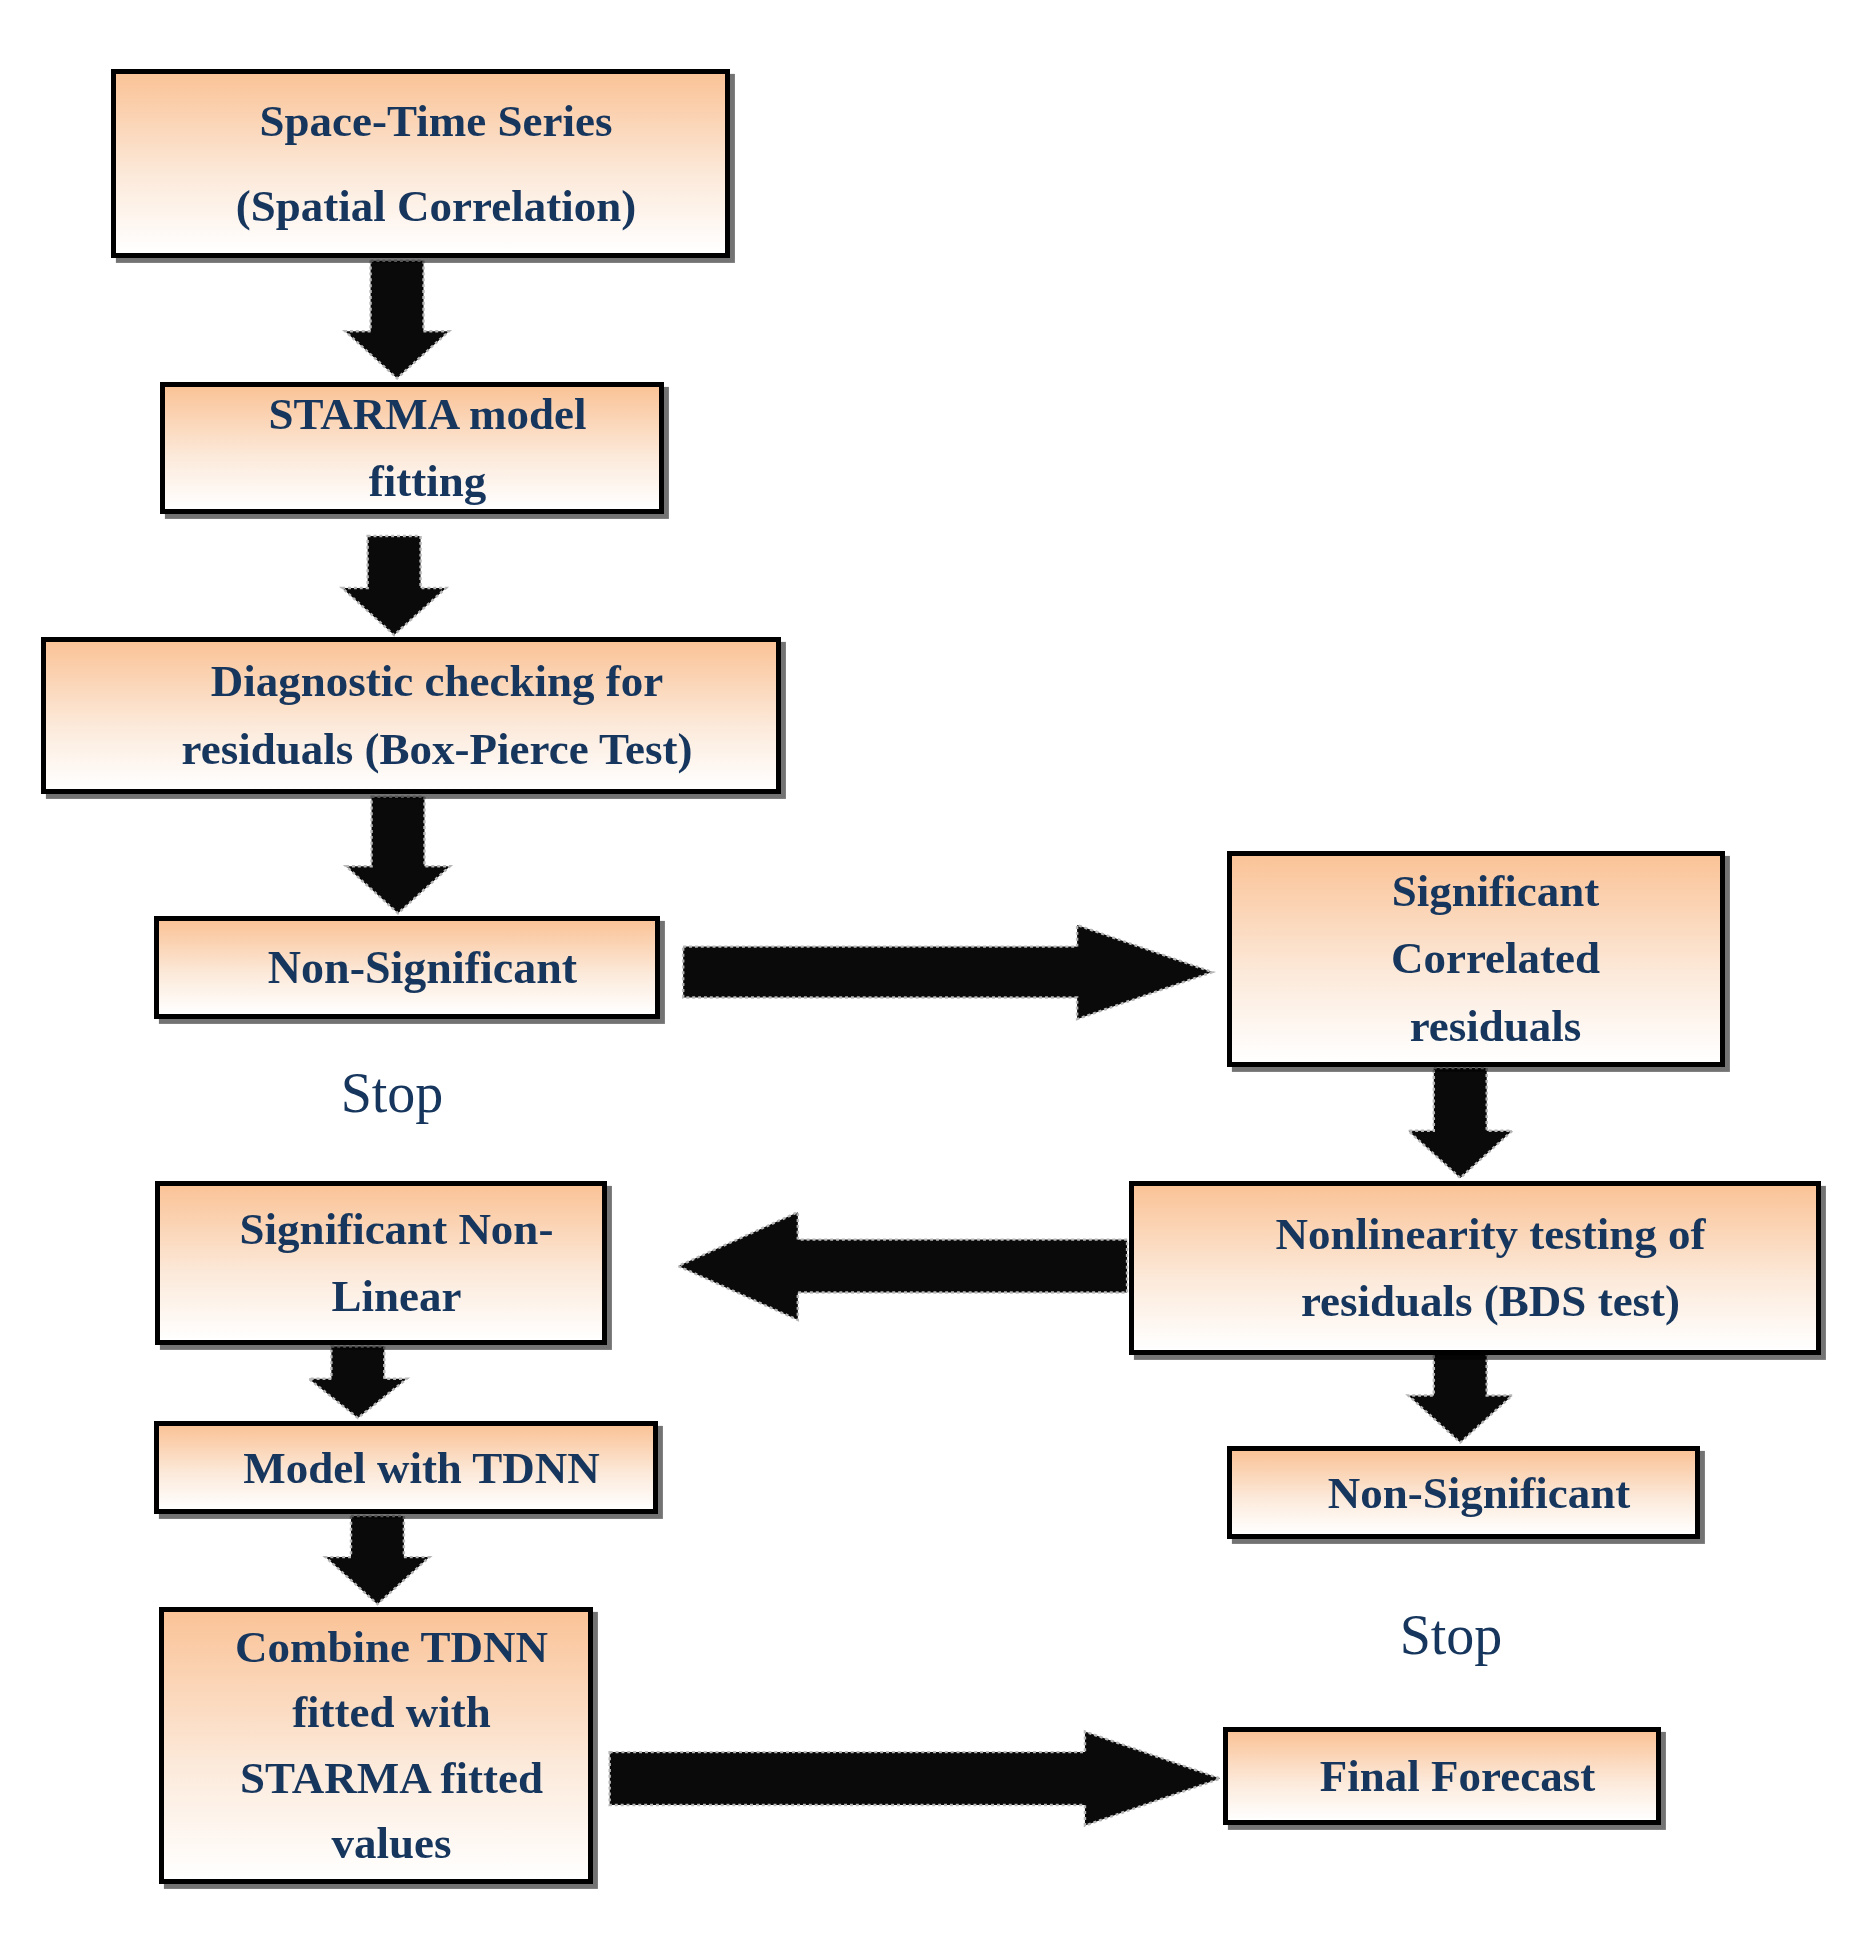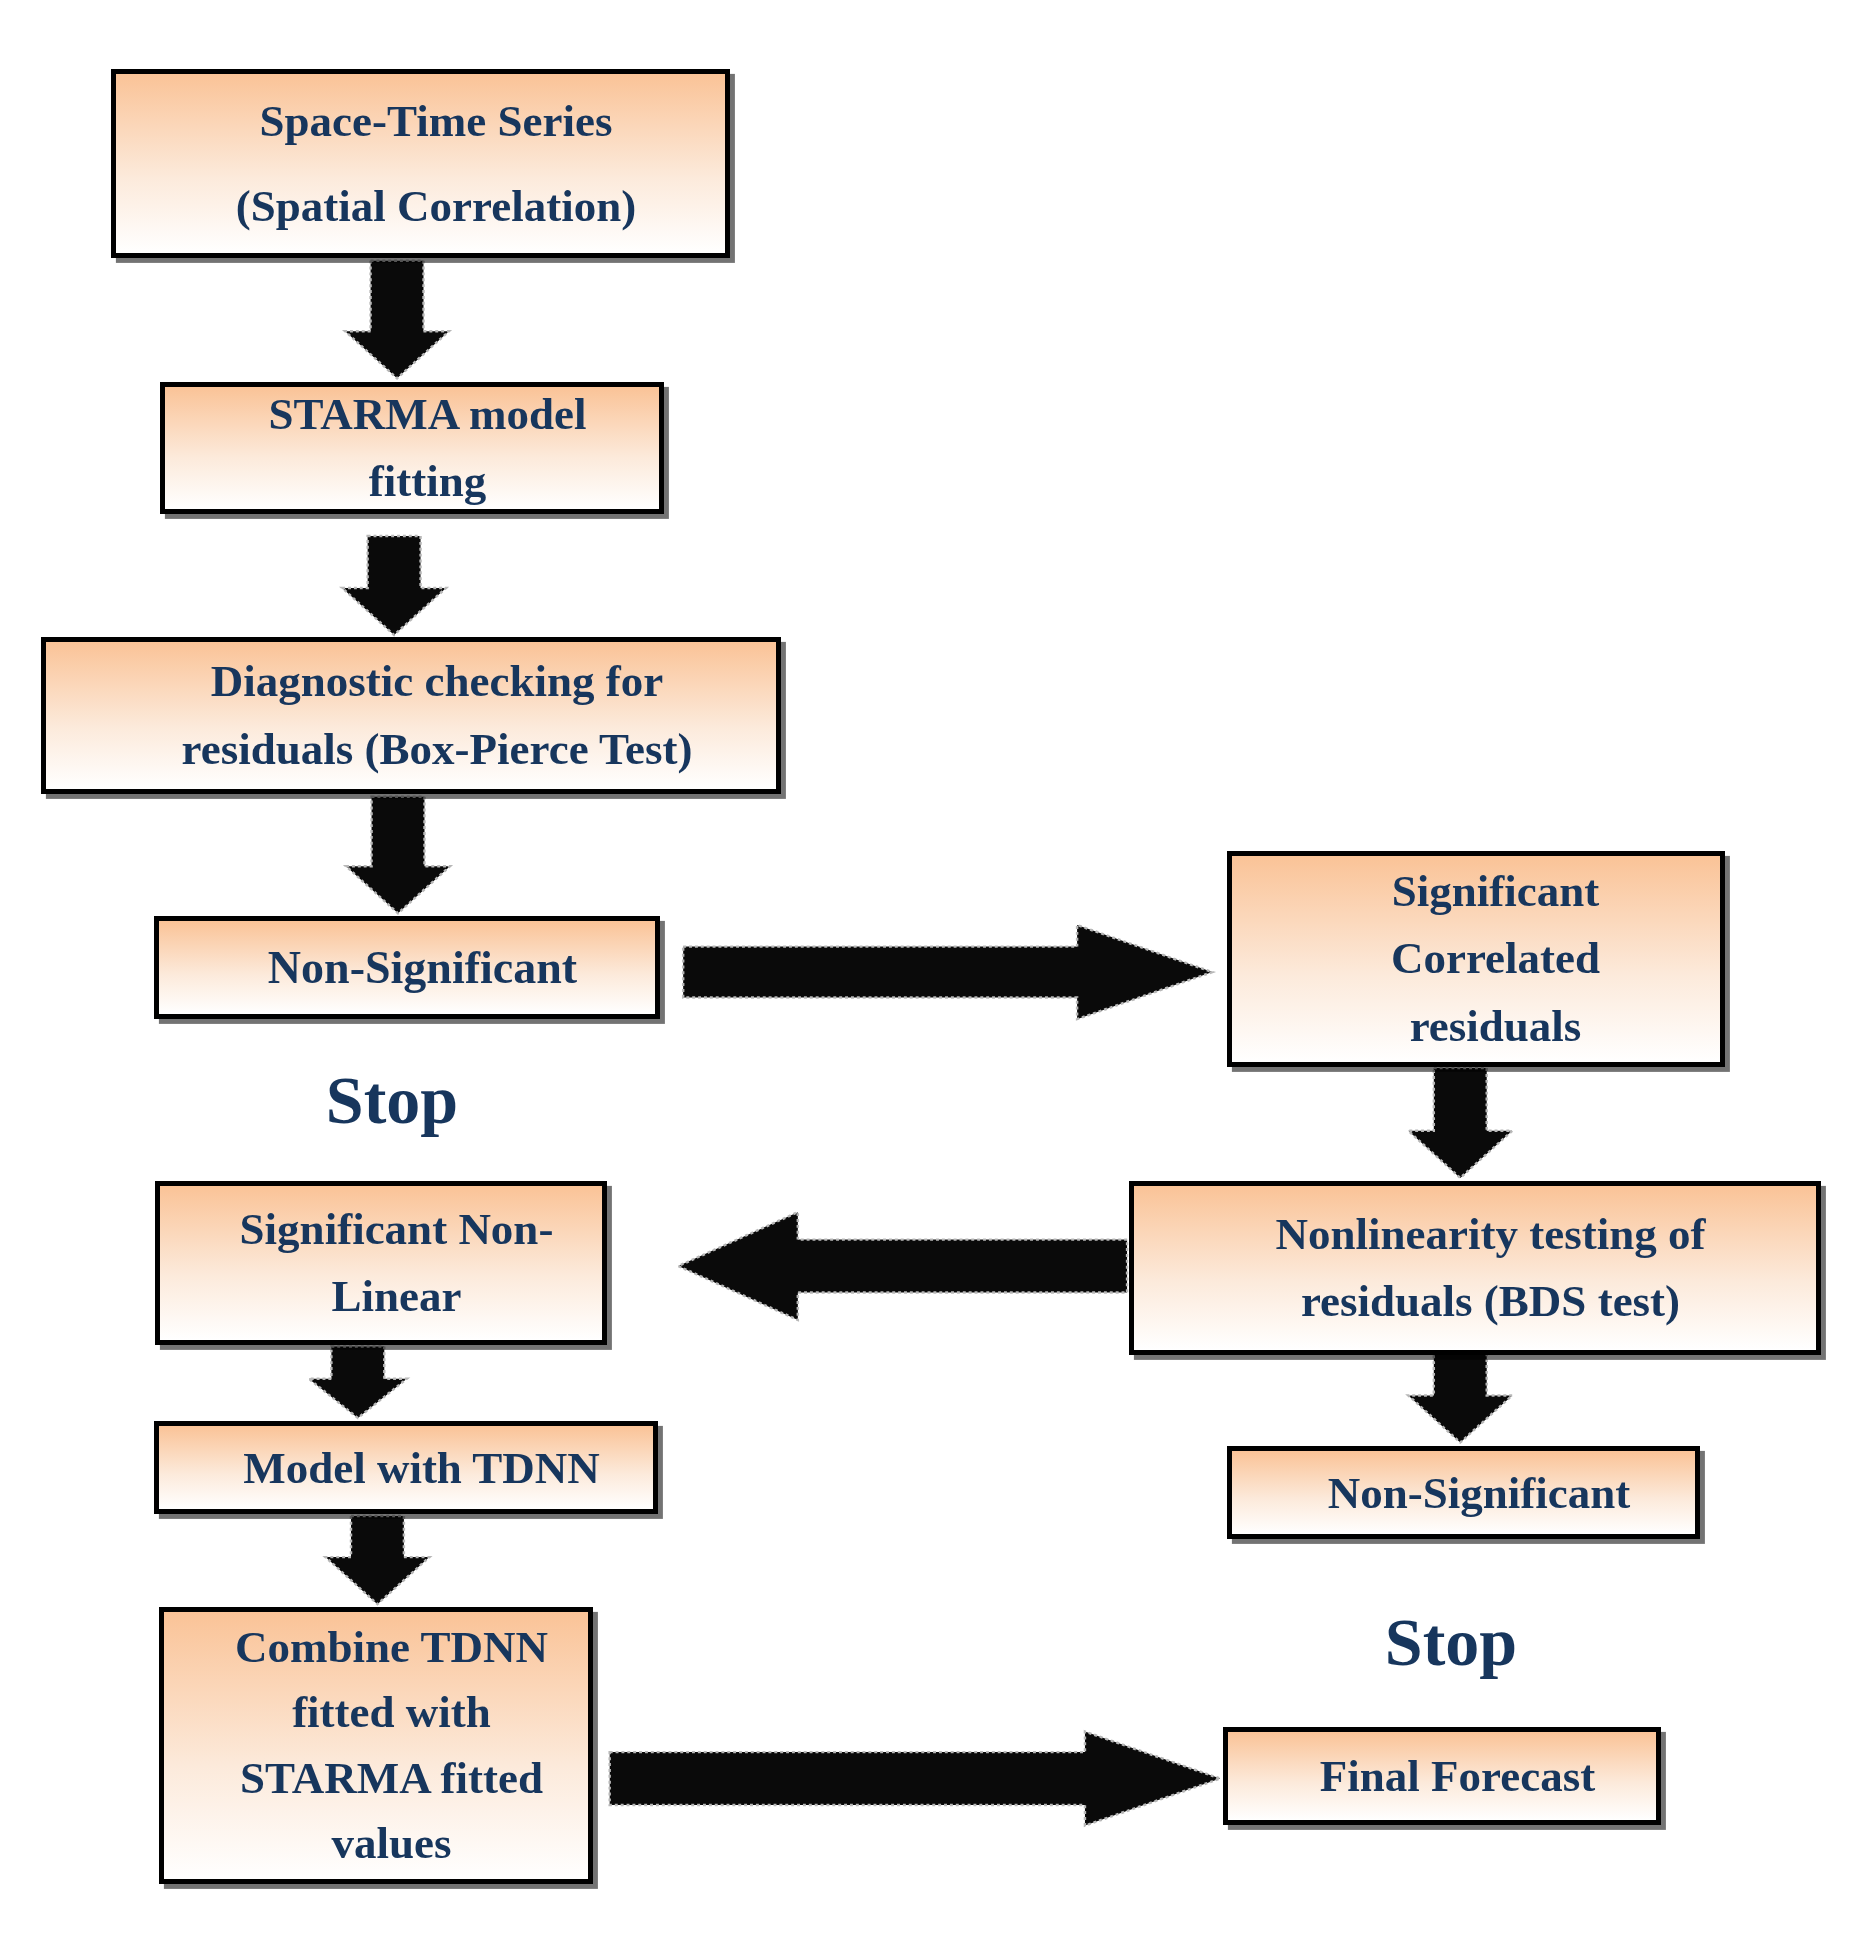--- a/index.html
+++ b/index.html
@@ -45,23 +45,23 @@
   }
   .node .label {
     white-space: pre-line;
     display: block;
     width: 100%;
     margin-left: 31px;
   }
   .free-label {
     position: absolute;
     color: var(--text-color, #17365d);
-    font-weight: bold;
+    font-weight: normal;
     text-align: center;
-    font-size: 68px;
+    font-size: 56px;
     line-height: 1.1;
   }
 
   
   #node-space-time      { left: 111px;  top: 69px;   width: 619px; height: 189px; font-size: 45px; line-height: 1.88; }
   #node-starma          { left: 160px;  top: 382px;  width: 504px; height: 132px; font-size: 45px; line-height: 1.5; }
   #node-diagnostic      { left: 41px;   top: 637px;  width: 740px; height: 157px; font-size: 45px; line-height: 1.5; padding-left: 21px; }
   #node-nonsig-left     { left: 154px;  top: 916px;  width: 506px; height: 103px; font-size: 46px; }
   #node-sig-correlated  { left: 1227px; top: 851px;  width: 498px; height: 216px; font-size: 45px; line-height: 1.5; padding-left: 8px; }
   #node-nonlinearity    { left: 1129px; top: 1181px; width: 692px; height: 174px; font-size: 45px; line-height: 1.5; }

